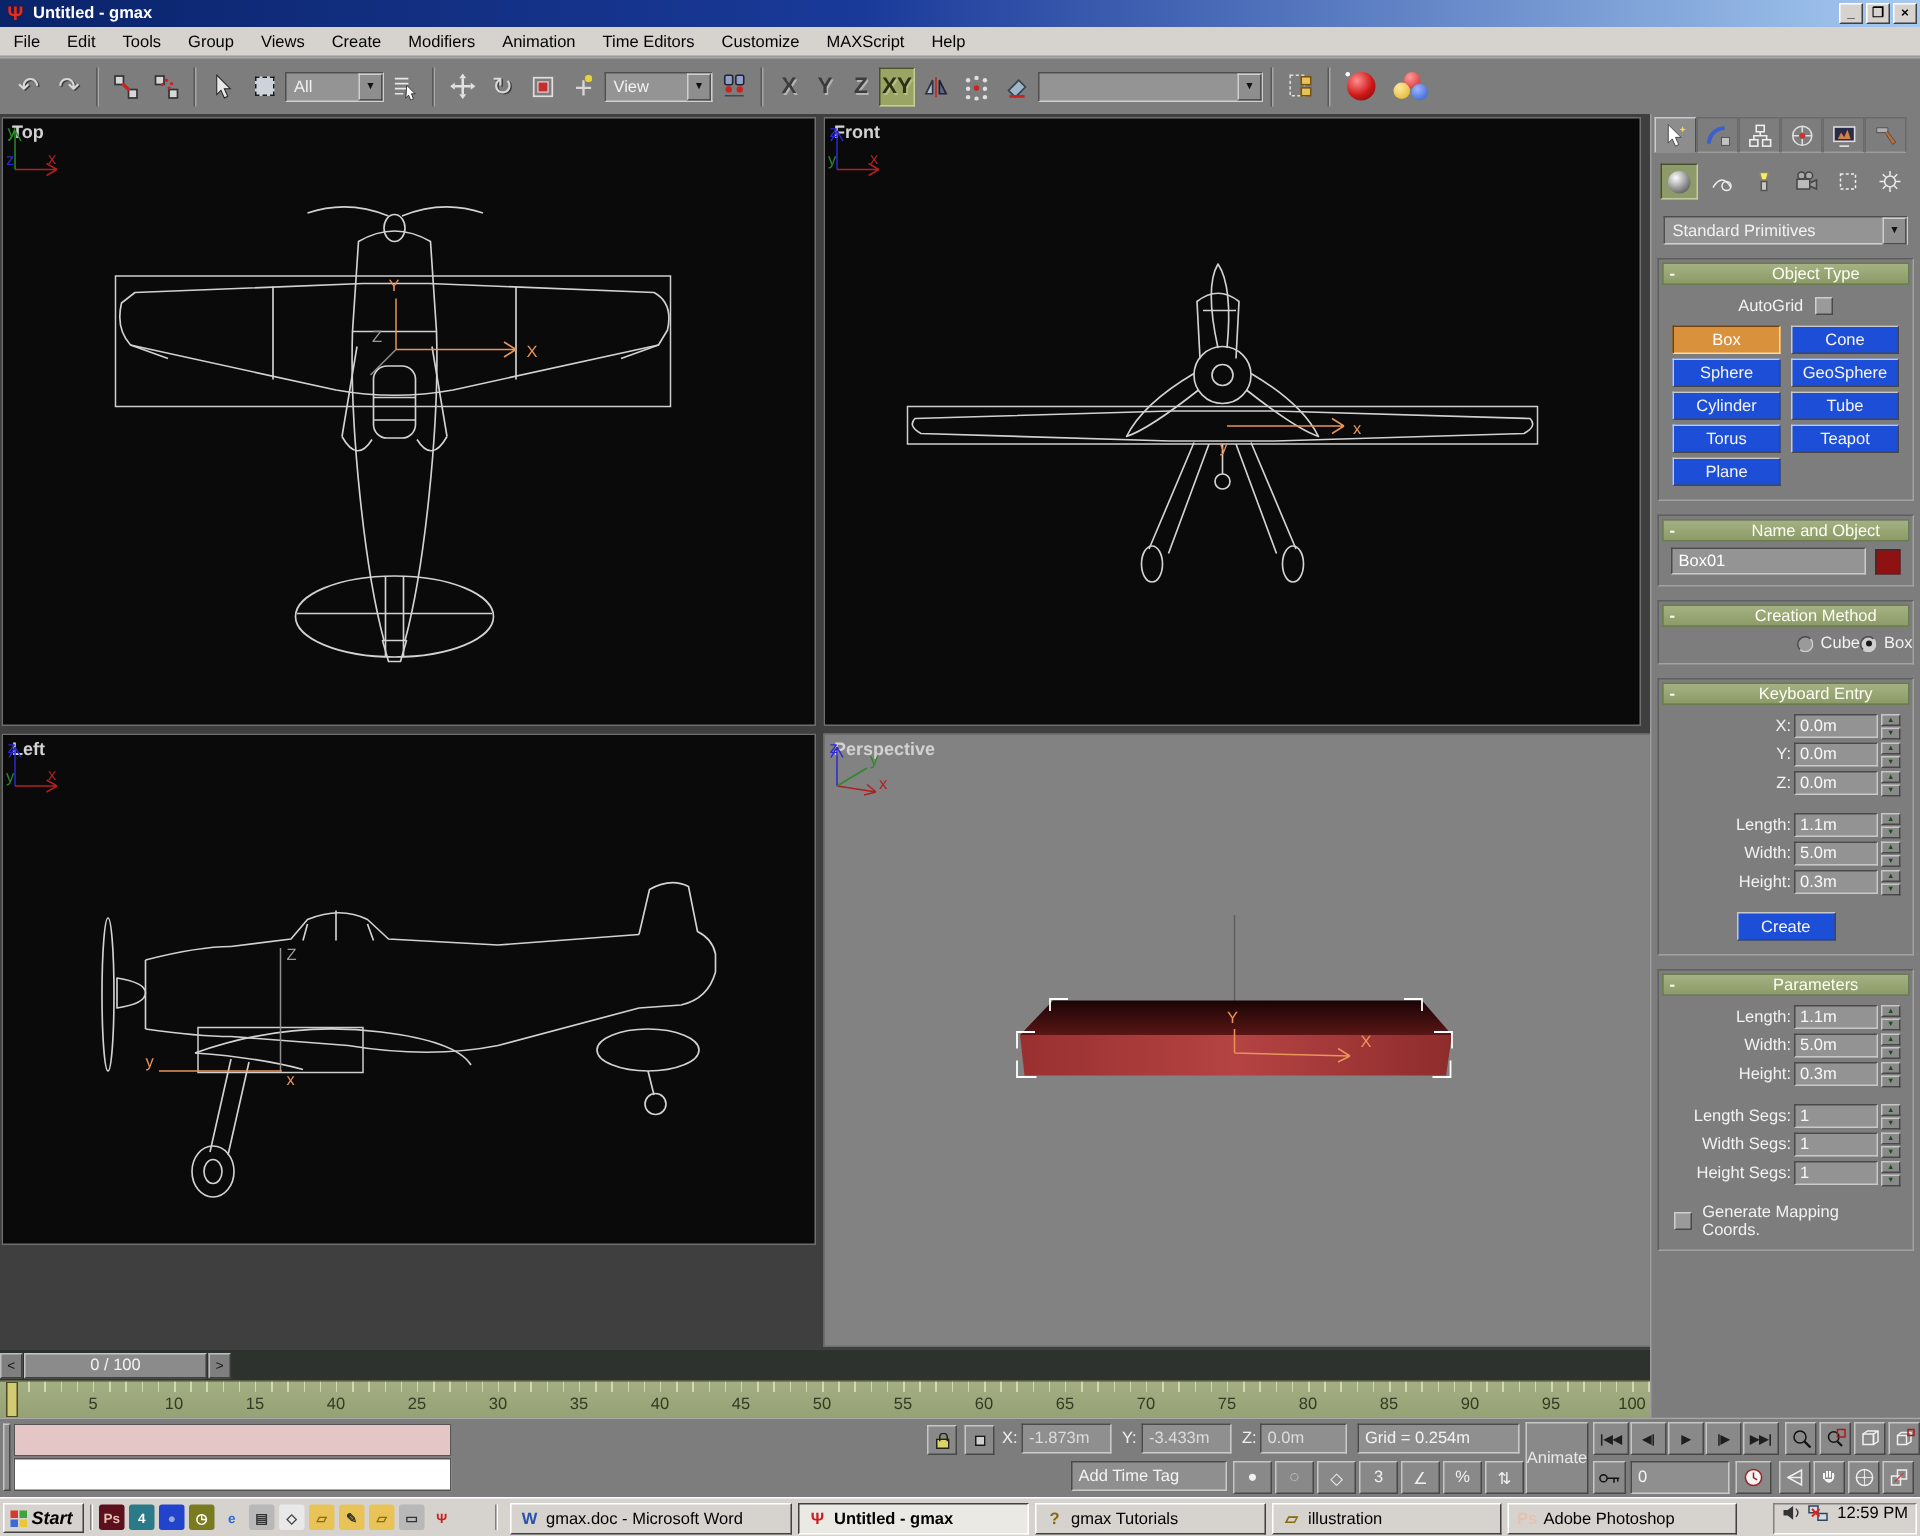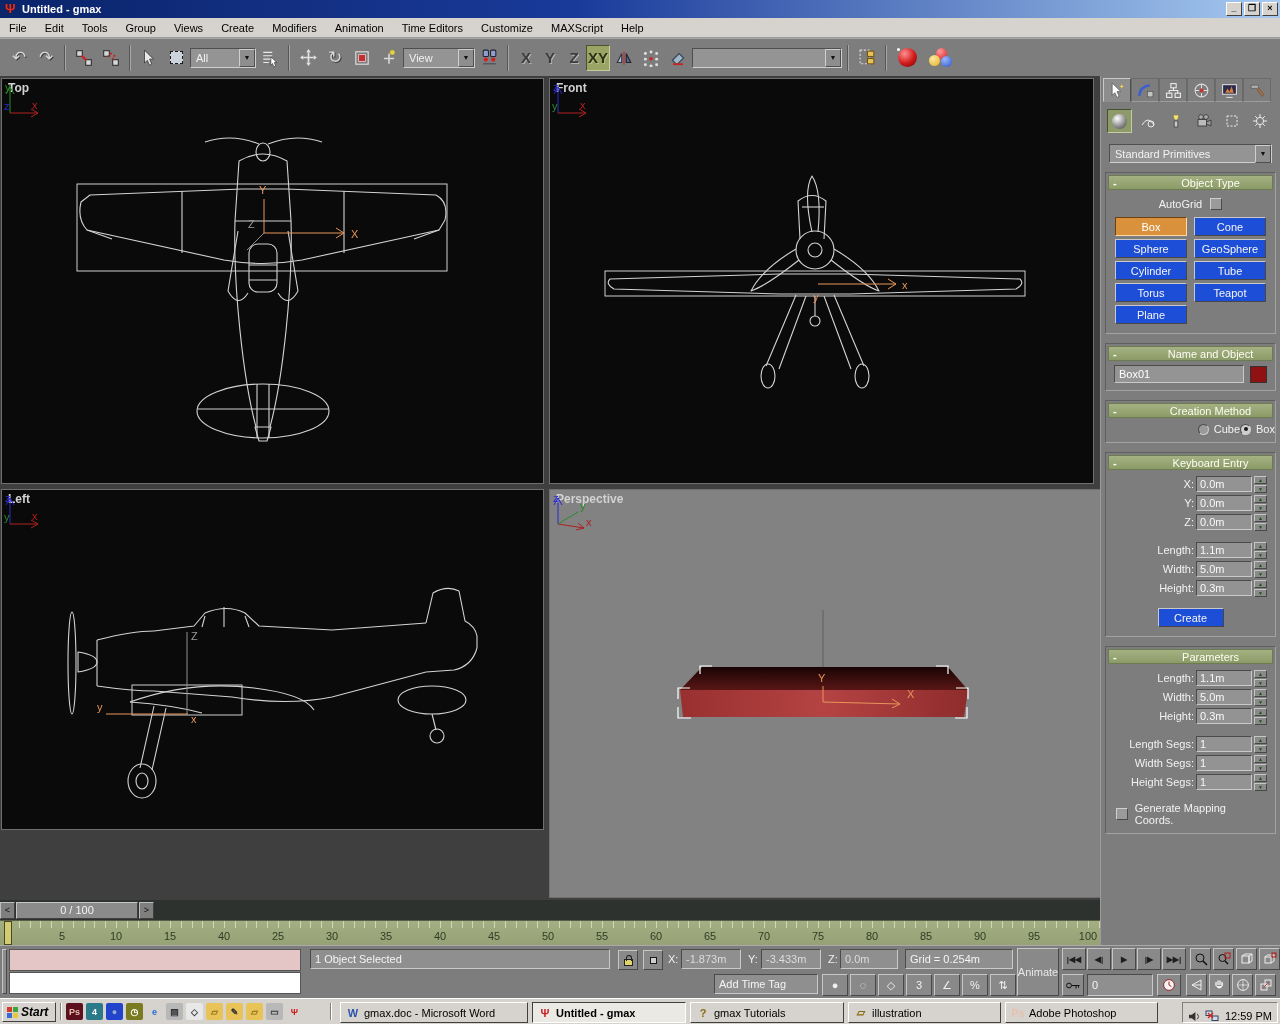--- a/index.html
+++ b/index.html
@@ -157,21 +157,21 @@
   .winflag i{display:block;}
   .ql{position:absolute;top:4px;width:17px;height:17px;display:flex;align-items:center;
     justify-content:center;font-size:9px;font-weight:bold;border-radius:2px;overflow:hidden;}
   .task{position:absolute;top:3px;height:21px;background:#d6d3ce;border:1px solid;
     border-color:#fff #404040 #404040 #fff;display:flex;align-items:center;gap:4px;padding:0 5px;
     font-size:11px;white-space:nowrap;overflow:hidden;}
   .task.active{border-color:#404040 #fff #fff #404040;background:#ebe9e3;font-weight:bold;}
   .ticon{width:14px;height:14px;display:flex;align-items:center;justify-content:center;
     font-weight:bold;font-size:11px;flex:0 0 14px;}
   .tray{position:absolute;right:2px;top:3px;width:96px;height:21px;border:1px solid;
-    border-color:#808080 #fff #fff #808080;display:flex;align-items:flex-end;gap:4px;padding:0 5px;}
+    border-color:#808080 #fff #fff #808080;display:flex;align-items:flex-start;gap:4px;padding:0 5px;}
   .tray .time{margin-left:auto;font-size:11px;}
   svg text{font-family:"Liberation Sans",sans-serif;}
 </style>
 </head>
 <body>
 
 <div id="app">
 
   <div class="titlebar">
     <span class="app-logo">Ψ</span>
@@ -521,21 +521,20 @@
         <span>95</span>
         <span>100</span>
       </div>
   </div>
 
   <div class="statusbar">
     <div class="splitterbar"></div>
     <div class="listener-pink"></div>
     <div class="listener-white"></div>
 
-    <div class="field" style="left:310px;top:3px;width:300px">1 Object Selected</div>
     <span class="sbtn" style="left:618px;top:4px;width:20px;height:20px">
         <span class="lockicon"></span>
       </span>
     <span class="sbtn" style="left:643px;top:4px;width:20px;height:20px">
         <span style="width:7px;height:7px;border:1px solid #1a1a1a;background:#cfcfcf"></span>
       </span>
 
     <span class="slabel" style="left:668px;top:3px">X:</span>
     <div class="field" style="left:681px;top:3px;width:60px;color:#dcdcdc">-1.873m</div>
     <span class="slabel" style="left:748px;top:3px">Y:</span>

